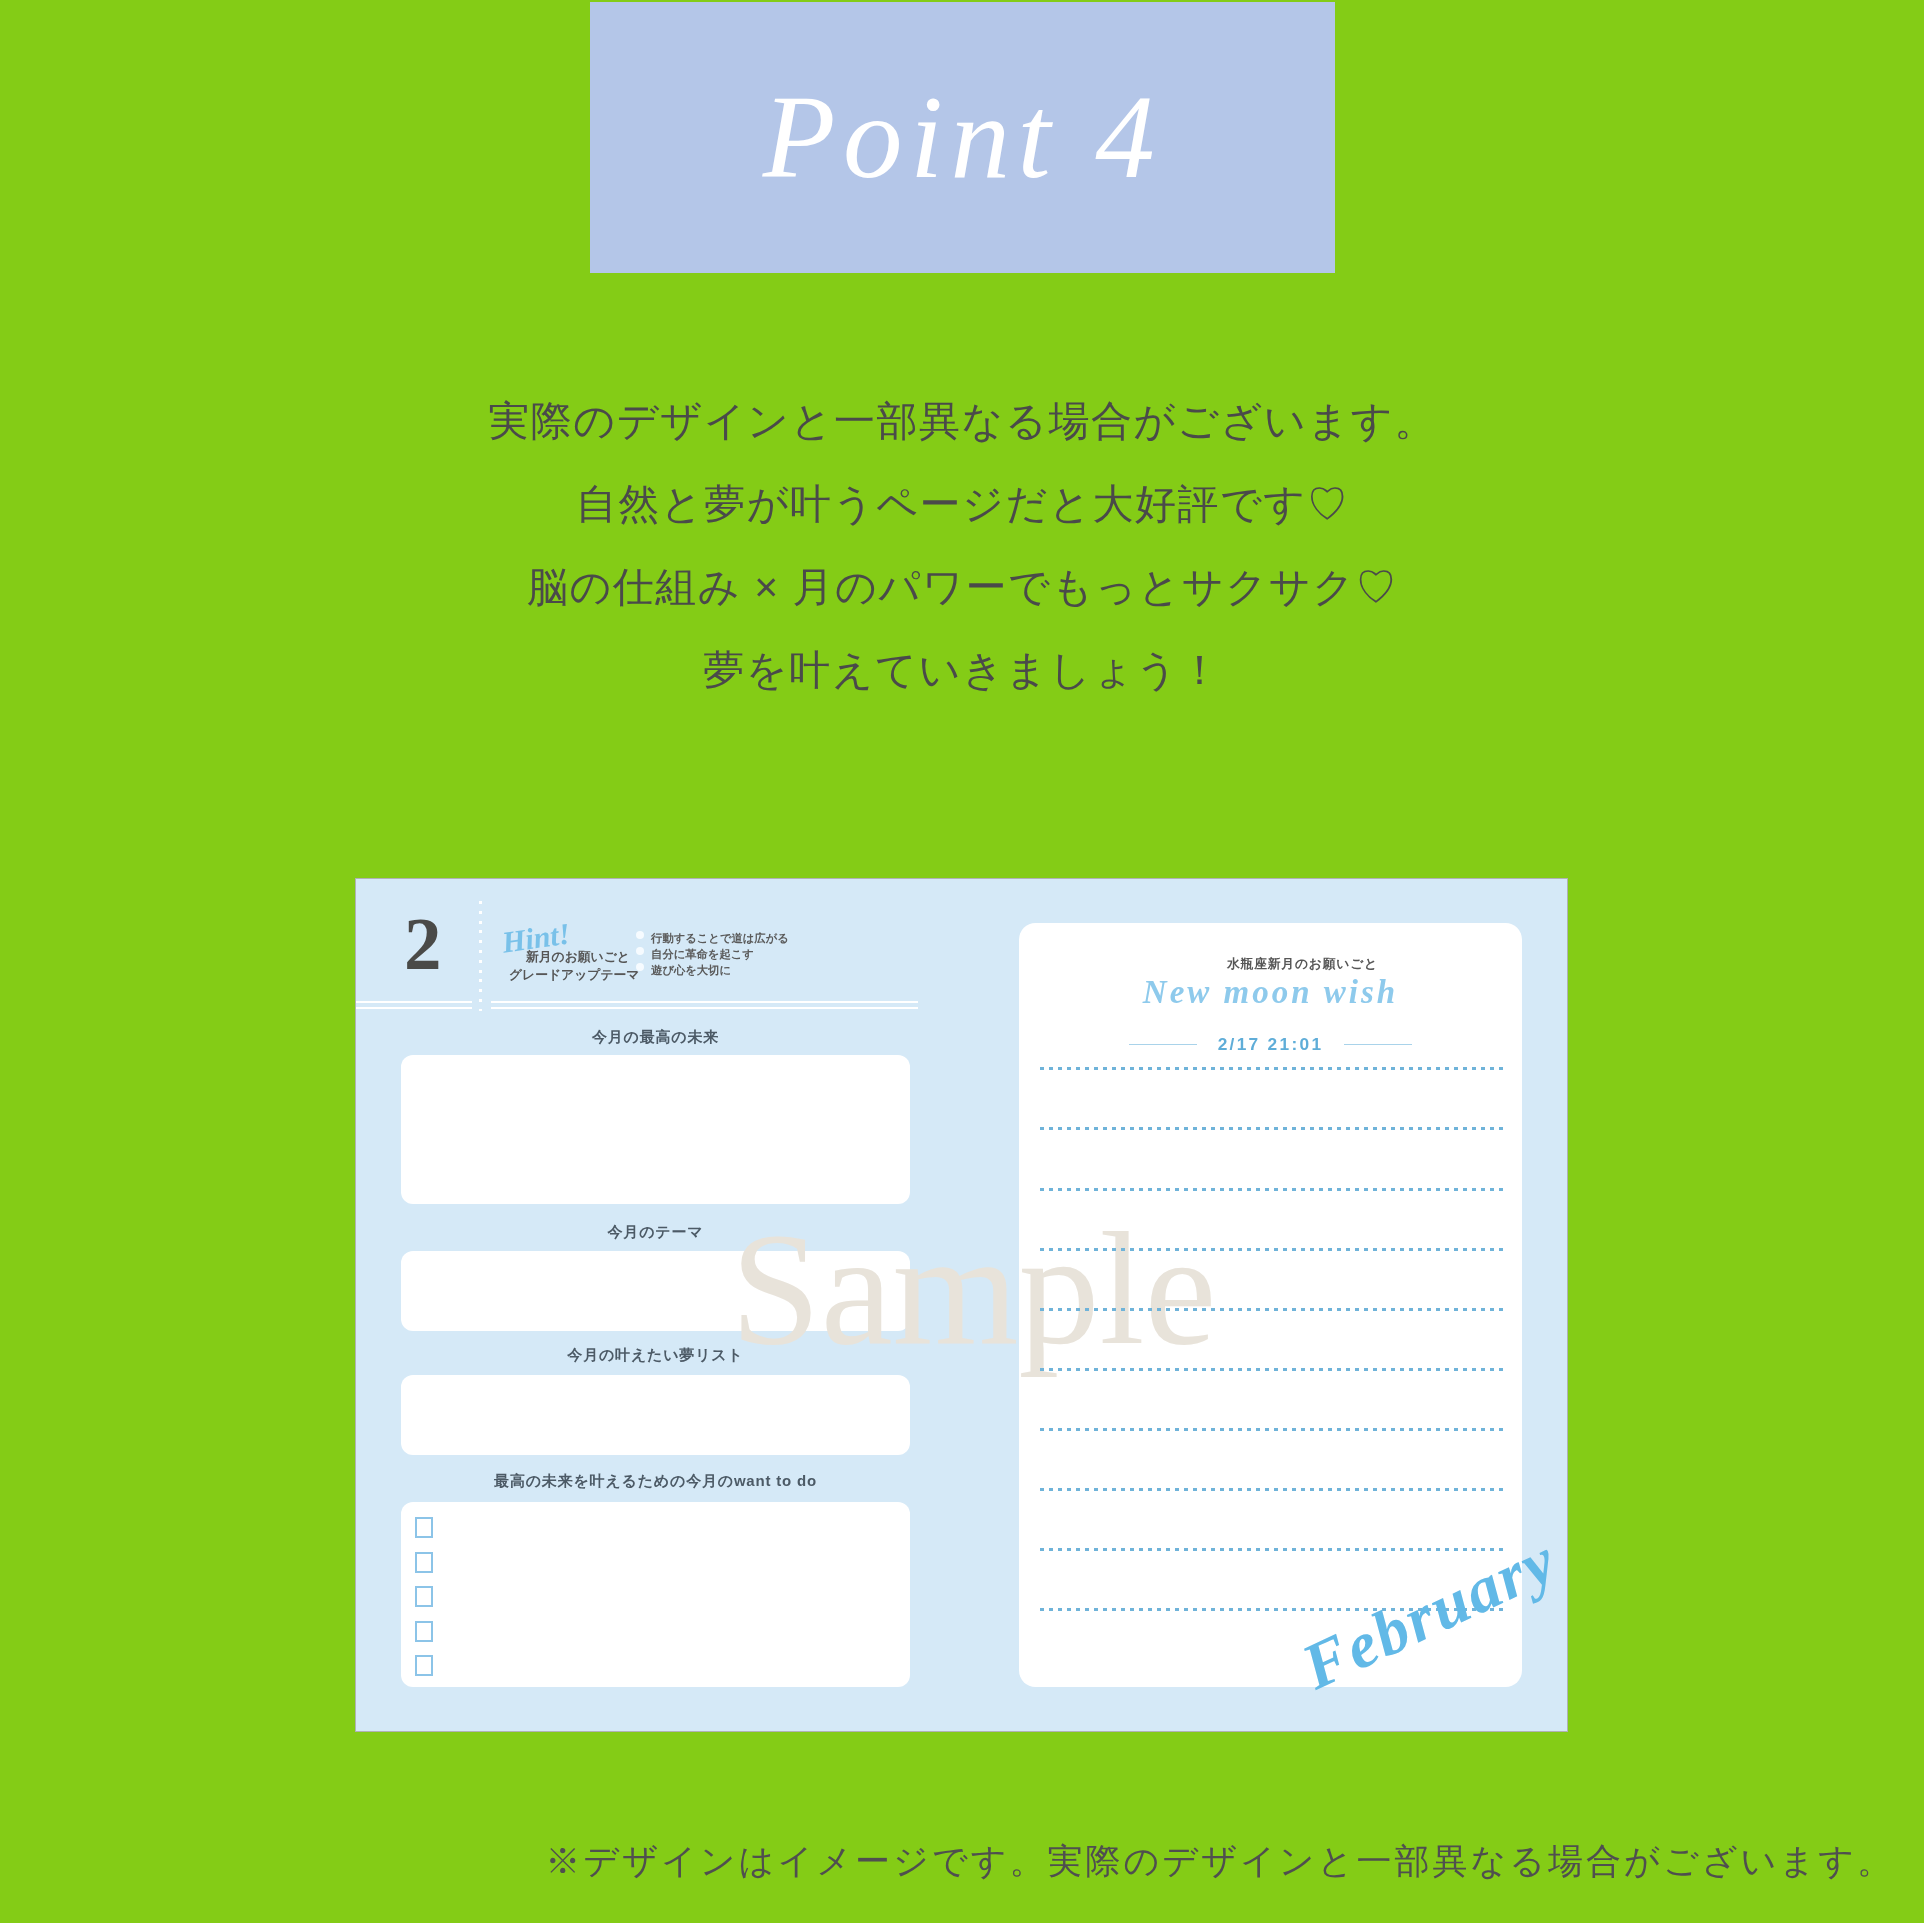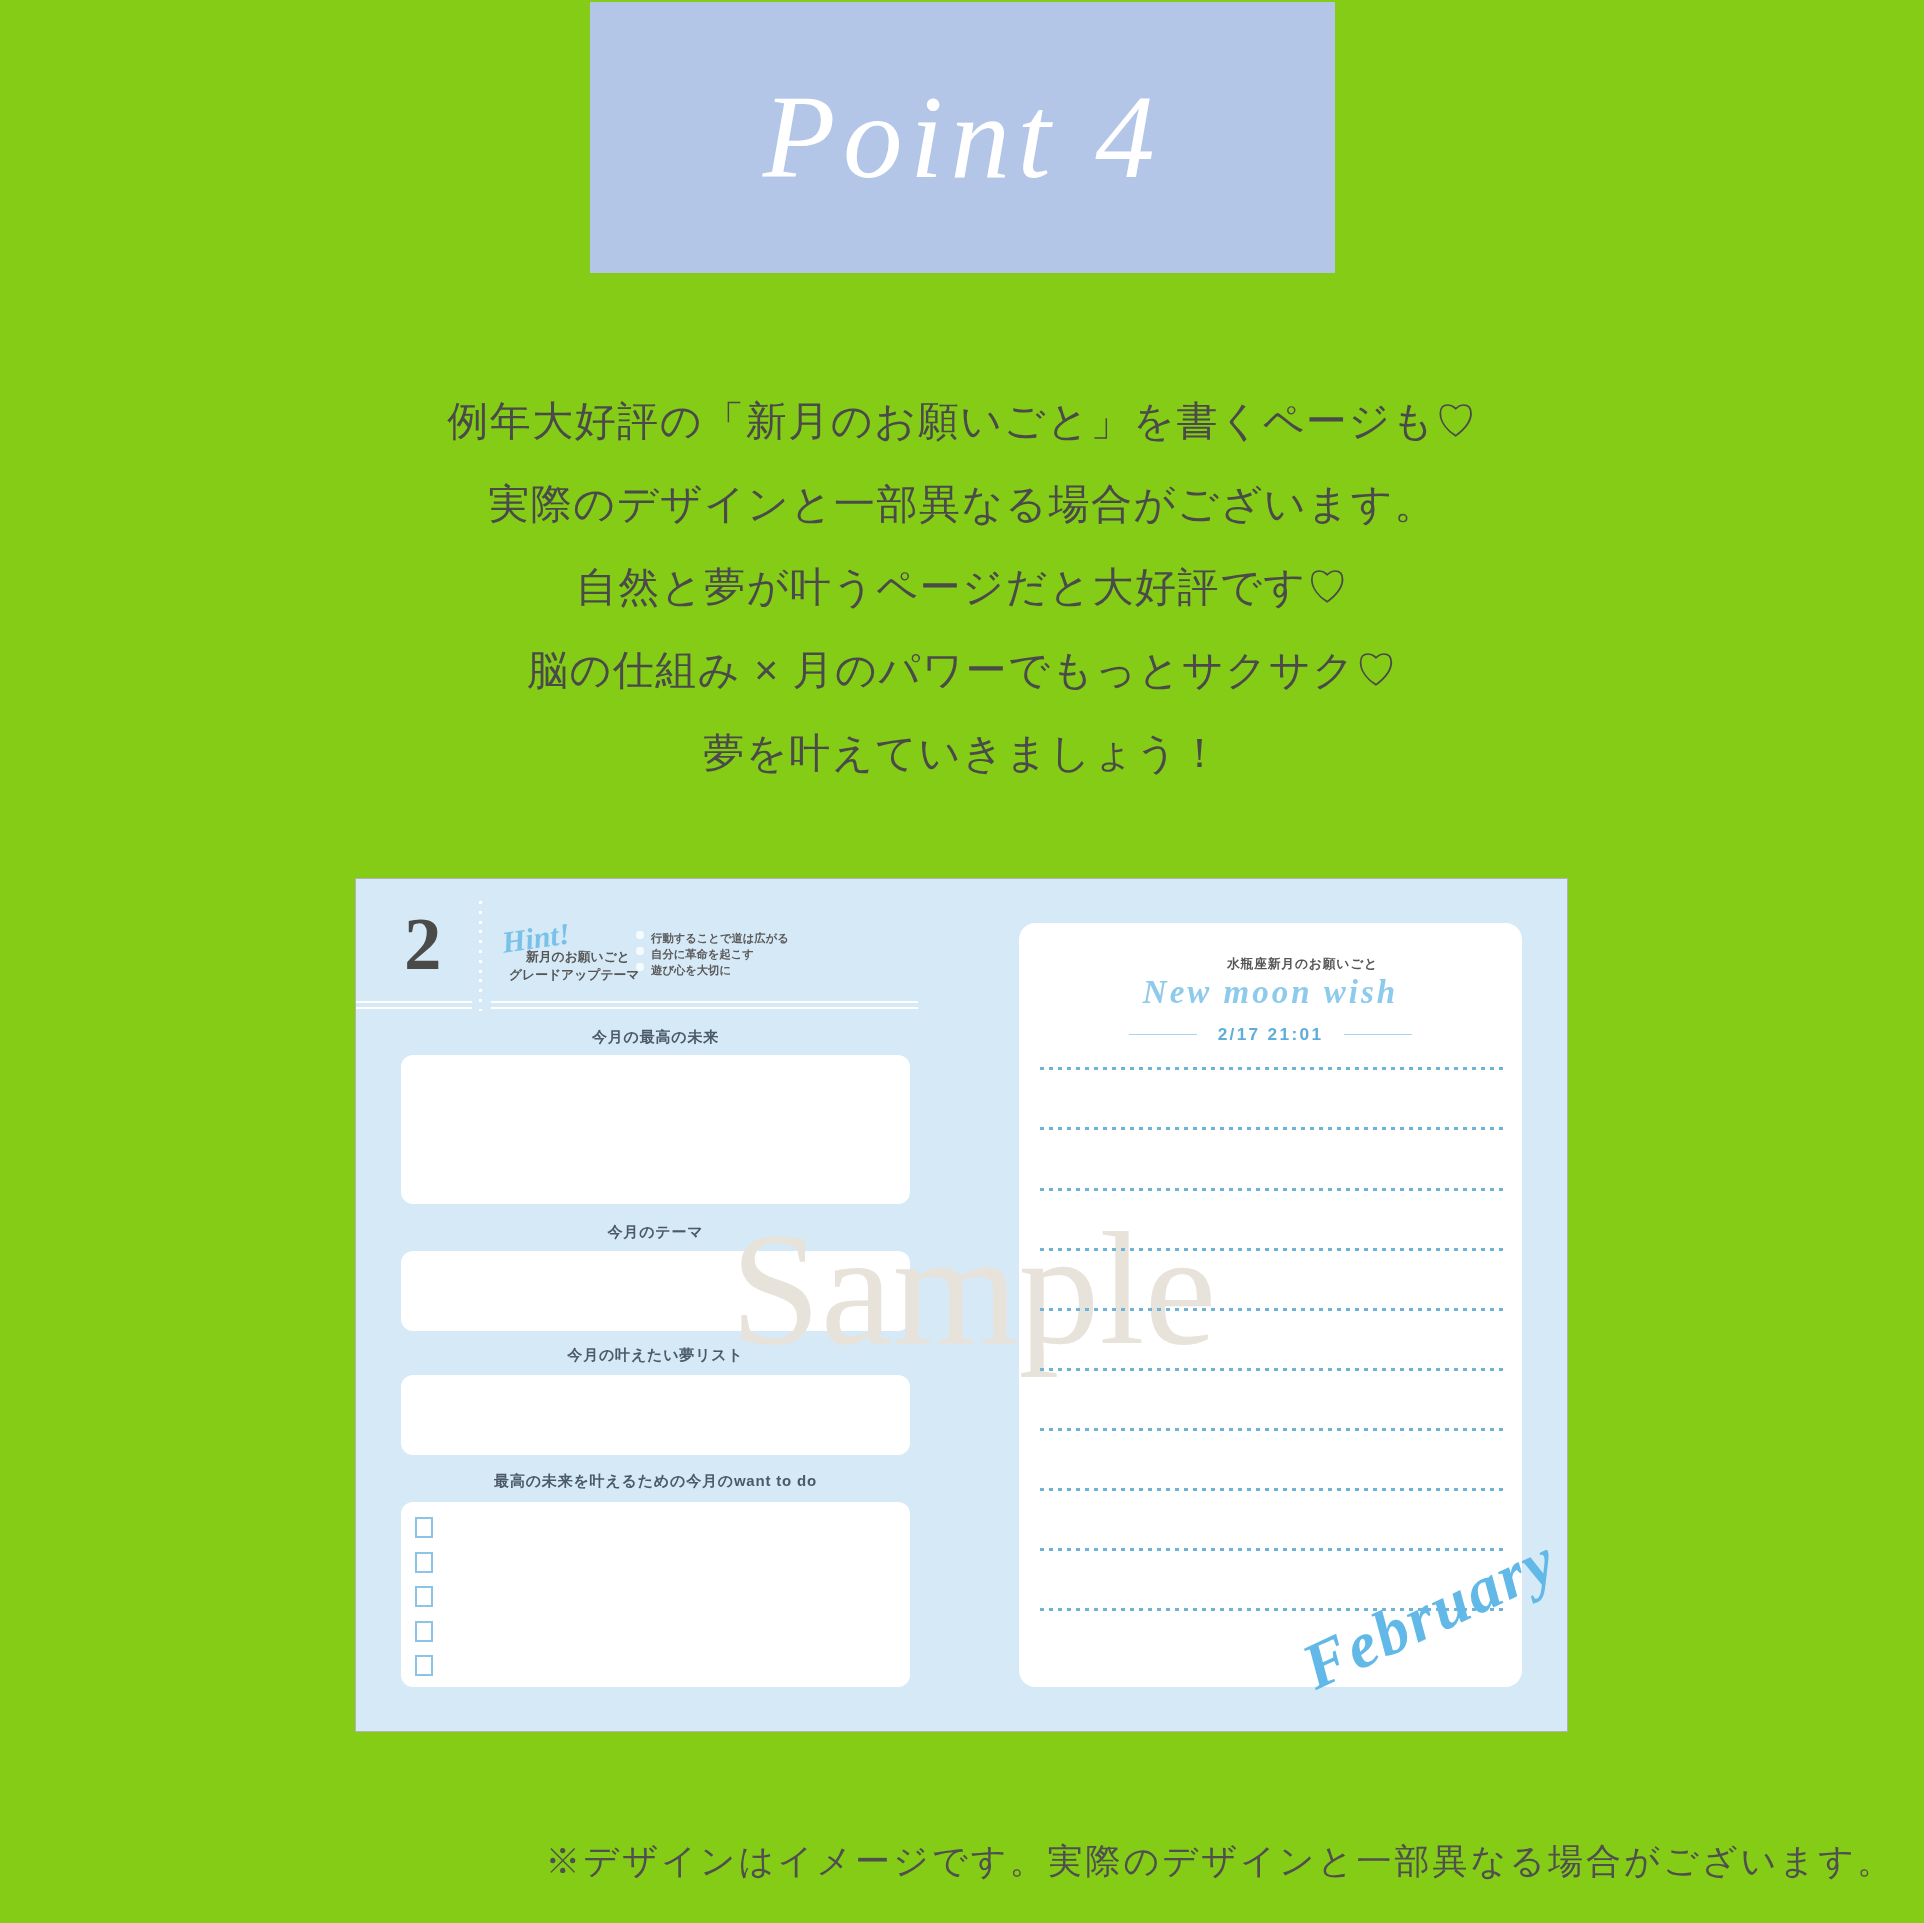--- a/index.html
+++ b/index.html
@@ -47,21 +47,21 @@
   .checkbox{position:absolute;left:13.5px;width:14.3px;height:17.3px;background:#ffffff;
     border:2.3px solid #8cc4e8;}
 
   .right-panel{position:absolute;left:663px;top:44px;width:503px;height:764px;
     background:#ffffff;border-radius:16.5px;}
   .rp-title{position:absolute;left:0;top:33px;width:100%;text-align:center;
     font-size:12.8px;font-weight:bold;color:#565656;letter-spacing:0.8px;z-index:2;margin-left:32px;}
   .rp-script{position:absolute;left:0;top:51px;width:100%;text-align:center;
     font-family:"Liberation Serif",serif;font-style:italic;font-weight:bold;
     font-size:33px;color:#8ecaec;letter-spacing:3px;z-index:2;}
-  .rp-date{position:absolute;left:0;top:101px;width:100%;display:flex;align-items:center;
+  .rp-date{position:absolute;left:0;top:111px;width:100%;display:flex;align-items:center;
     justify-content:center;z-index:2;}
   .rp-date .bar{width:68px;height:1.5px;background:#a9d3ea;margin:0 21px;}
   .rp-date .dt{font-size:17.3px;font-weight:bold;color:#5fadd8;letter-spacing:2.3px;}
   .wish-line{position:absolute;left:21px;width:468px;height:3px;z-index:2;
     background:repeating-linear-gradient(90deg,#6fb3d9 0 3.8px,transparent 3.8px 9px);}
 
   .watermark{position:absolute;left:12px;top:329px;width:100%;text-align:center;z-index:1;
     font-family:"Liberation Serif",serif;font-size:162px;color:#e8e3da;line-height:1;
     pointer-events:none;}
   .month-script{position:absolute;left:938px;top:697px;z-index:3;
@@ -75,21 +75,20 @@
 </head>
 <body>
 
 <div id="page">
 
   <div class="point-badge">
     <span>Point 4</span>
   </div>
 
   <div class="intro">
-      <div class="intro-line">例年大好評の「新月のお願いごと」を書くページも♡</div>
       <div class="intro-line">実際のデザインと一部異なる場合がございます。</div>
       <div class="intro-line">自然と夢が叶うページだと大好評です♡</div>
       <div class="intro-line">脳の仕組み × 月のパワーでもっとサクサク♡</div>
       <div class="intro-line">夢を叶えていきましょう！</div>
     </div>
 
   <div class="planner">
 
     <div class="month-num">2</div>
     <div class="v-dotted"></div>

